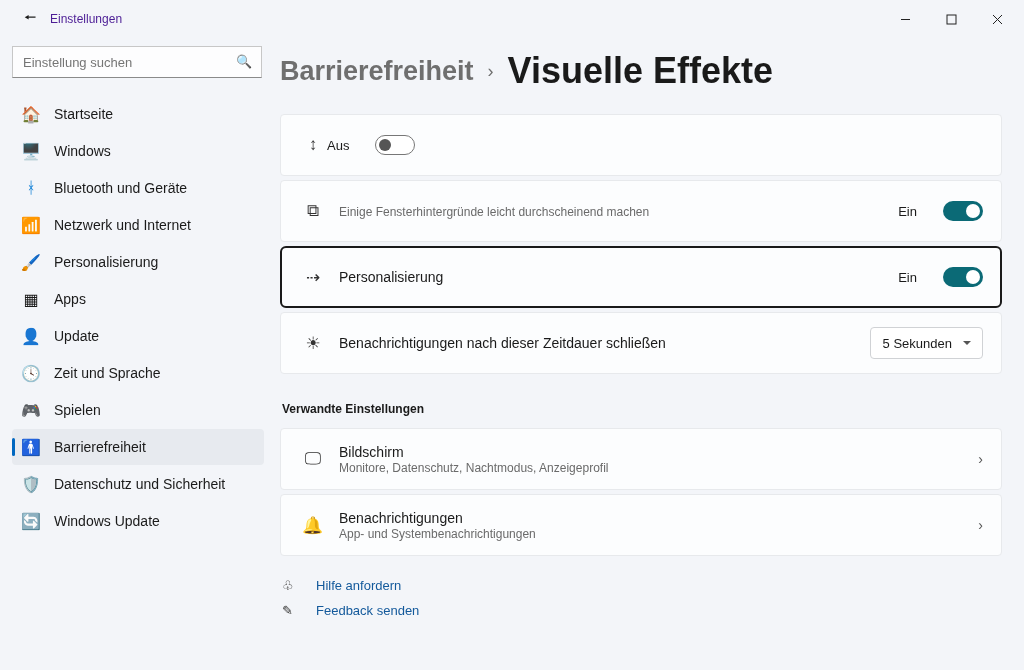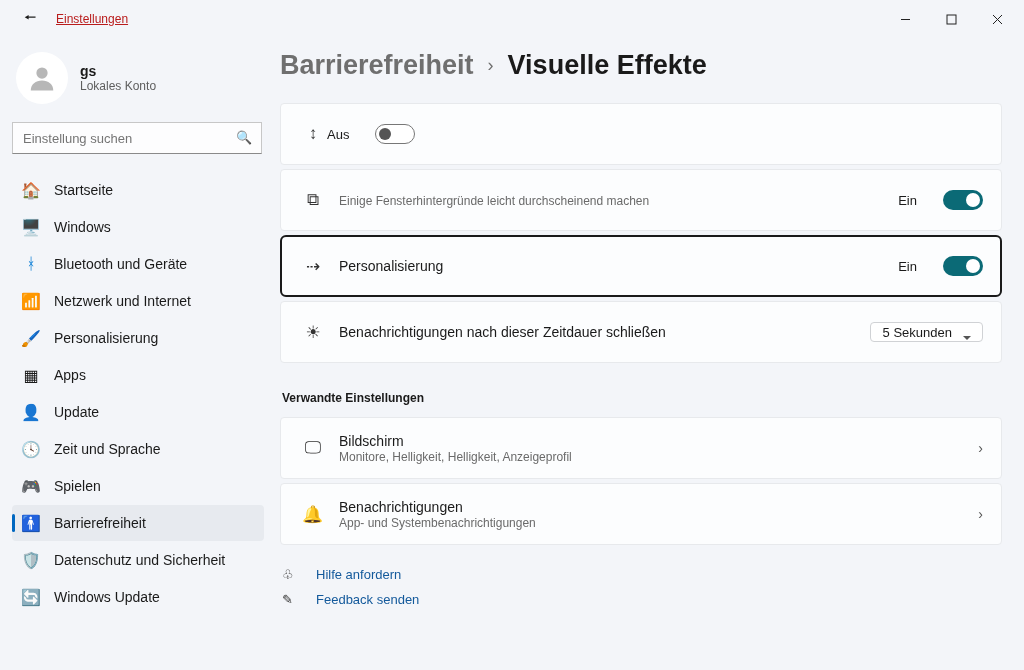--- a/index.html
+++ b/index.html
@@ -1,20 +1,20 @@
 <!DOCTYPE html>
 <html><head>
 <meta charset="utf-8">
 <style>
 * { box-sizing: border-box; margin: 0; padding: 0; font-family: "Segoe UI", -apple-system, sans-serif; }
 body { background: #f3f5f9; width: 1024px; height: 670px; overflow: hidden; color: #1a1a1a; }
 
 .titlebar { display: flex; align-items: center; height: 38px; padding: 0 4px 0 18px; }
 .titlebar .back { width: 24px; text-align: center; font-size: 14px; cursor: pointer; }
-.titlebar .title { margin-left: 14px; font-size: 12px; color: #b91c1c; text-decoration: underline; }
+.titlebar .title { margin-left: 8px; font-size: 12px; color: #4c1d95; }
 .titlebar .spacer { flex: 1; }
 .winbtn { width: 46px; height: 32px; display: flex; align-items: center; justify-content: center; font-size: 11px; cursor: pointer; }
 .winbtn svg { width: 11px; height: 11px; stroke: #222; stroke-width: 1; fill: none; }
 
 .layout { display: flex; height: calc(100% - 38px); }
 
 .sidebar { width: 272px; padding: 8px 8px 0 12px; }
 .user { display: flex; align-items: center; gap: 12px; padding: 6px 4px 18px 4px; }
 .avatar { width: 52px; height: 52px; border-radius: 50%; background: #fff; display: flex; align-items: center; justify-content: center; }
 .avatar svg { width: 30px; height: 30px; fill: #b7b7b7; }
@@ -28,38 +28,38 @@
 .nav { display: flex; flex-direction: column; gap: 1px; }
 .nav-item { display: flex; align-items: center; gap: 14px; height: 36px; padding: 0 10px; border-radius: 4px; cursor: pointer; font-size: 14px; position: relative; }
 .nav-item.active { background: #e7eaef; }
 .nav-item.active::before { content: ""; position: absolute; left: 0; top: 9px; bottom: 9px; width: 3px; background: #0067c0; border-radius: 2px; }
 .nav-icon { width: 18px; display: flex; justify-content: center; font-size: 16px; }
 
 .main { flex: 1; padding: 12px 22px 0 8px; }
 .breadcrumb { display: flex; align-items: center; gap: 14px; margin-bottom: 22px; }
 .breadcrumb .parent { font-size: 27px; font-weight: 600; color: #6f6f6f; }
 .breadcrumb .sep { font-size: 18px; color: #6f6f6f; }
-.breadcrumb .current { font-size: 27px; font-weight: 600; color: #1a1a1a; }
+.breadcrumb .current { font-size: 36px; font-weight: 600; color: #1a1a1a; }
 
 .card { background: #fcfdfe; border: 1px solid #e7e9ec; border-radius: 4px; margin-bottom: 4px; display: flex; align-items: center; min-height: 62px; padding: 12px 18px; }
 .card .icon { width: 28px; display: flex; justify-content: center; font-size: 17px; color: #333; }
 .card .body { flex: 1; padding-left: 12px; }
 .card .title { font-size: 14px; }
 .card .sub { font-size: 12px; color: #6a6a6a; margin-top: 1px; }
 .card .ctrl { display: flex; align-items: center; gap: 26px; }
 .card.focused { outline: 2px solid #1a1a1a; outline-offset: -2px; border-radius: 6px; }
 
 .state { font-size: 13px; }
 .toggle { width: 40px; height: 20px; border-radius: 10px; position: relative; cursor: pointer; }
 .toggle.off { background: #fff; border: 1px solid #777; }
 .toggle.off .knob { width: 12px; height: 12px; border-radius: 50%; background: #555; position: absolute; left: 3px; top: 3px; }
 .toggle.on { background: #0b6a76; }
 .toggle.on .knob { width: 14px; height: 14px; border-radius: 50%; background: #fff; position: absolute; right: 3px; top: 3px; }
 
-.select { border: 1px solid #d0d2d5; border-radius: 4px; background: #fff; height: 20px; padding: 0 30px 0 12px; font-size: 13px; display: flex; align-items: center; position: relative; min-width: 110px; cursor: pointer; }
+.select { border: 1px solid #d0d2d5; border-radius: 4px; background: #fff; height: 32px; padding: 0 30px 0 12px; font-size: 13px; display: flex; align-items: center; position: relative; min-width: 110px; cursor: pointer; }
 .select::after { content: ""; position: absolute; right: 11px; top: 13px; border: 4px solid transparent; border-top-color: #555; }
 
 .section-head { font-size: 12px; font-weight: 600; margin: 28px 0 12px 2px; }
 
 .chev { font-size: 14px; color: #555; }
 
 .footer-links { margin-top: 22px; display: flex; flex-direction: column; gap: 10px; padding-left: 2px; }
 .flink { display: flex; align-items: center; gap: 16px; font-size: 13px; color: #13599b; cursor: pointer; }
 .flink .icon { width: 18px; color: #333; }
 </style>
@@ -83,32 +83,20 @@
   <div class="winbtn">
       <svg>
         <line x1="1" y1="1" x2="10" y2="10"></line>
         <line x1="10" y1="1" x2="1" y2="10"></line>
       </svg>
     </div>
 </div>
 
 <div class="layout">
   <div class="sidebar">
-    <div class="user">
-      <div class="avatar">
-        <svg viewBox="0 0 24 24">
-            <circle cx="12" cy="8" r="4.5"></circle>
-            <path d="M3 22c0-5 4-8 9-8s9 3 9 8z"></path>
-          </svg>
-      </div>
-      <div>
-        <div class="name">gs</div>
-        <div class="acct">Lokales Konto</div>
-      </div>
-    </div>
 
     <div class="search">
       <input placeholder="Einstellung suchen" style="">
       <span class="icon">🔍</span>
     </div>
 
     <div class="nav">
       <div class="nav-item">
           <span class="nav-icon">🏠</span>
           <span>Startseite</span>
@@ -214,21 +202,21 @@
           </div>
       </div>
     </div>
 
     <div class="section-head">Verwandte Einstellungen</div>
 
     <div class="card">
       <div class="icon">🖵</div>
       <div class="body">
         <div class="title">Bildschirm</div>
-        <div class="sub">Monitore, Helligkeit, Helligkeit, Anzeigeprofil</div>
+        <div class="sub">Monitore, Datenschutz, Nachtmodus, Anzeigeprofil</div>
       </div>
       <div class="chev">›</div>
     </div>
 
     <div class="card">
       <div class="icon">🔔</div>
       <div class="body">
         <div class="title">Benachrichtigungen</div>
         <div class="sub">App- und Systembenachrichtigungen</div>
       </div>

